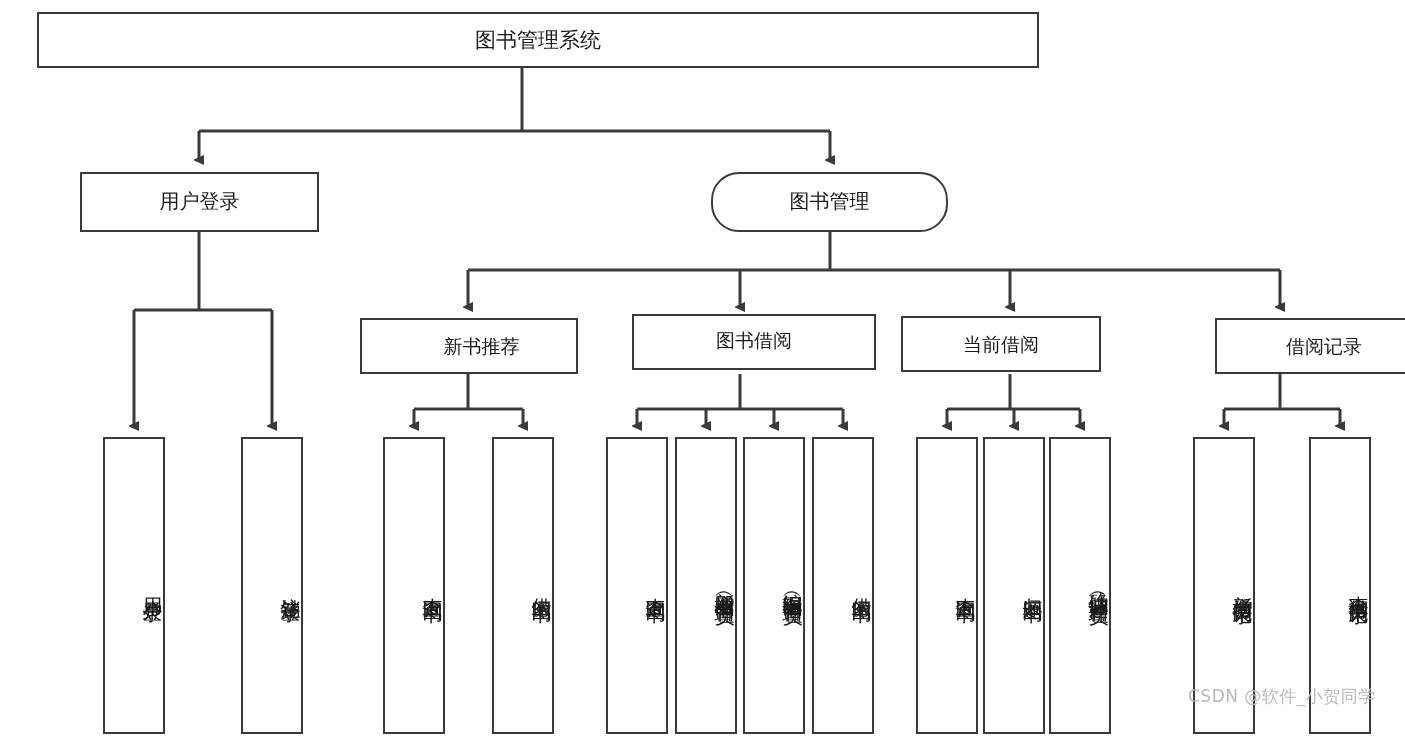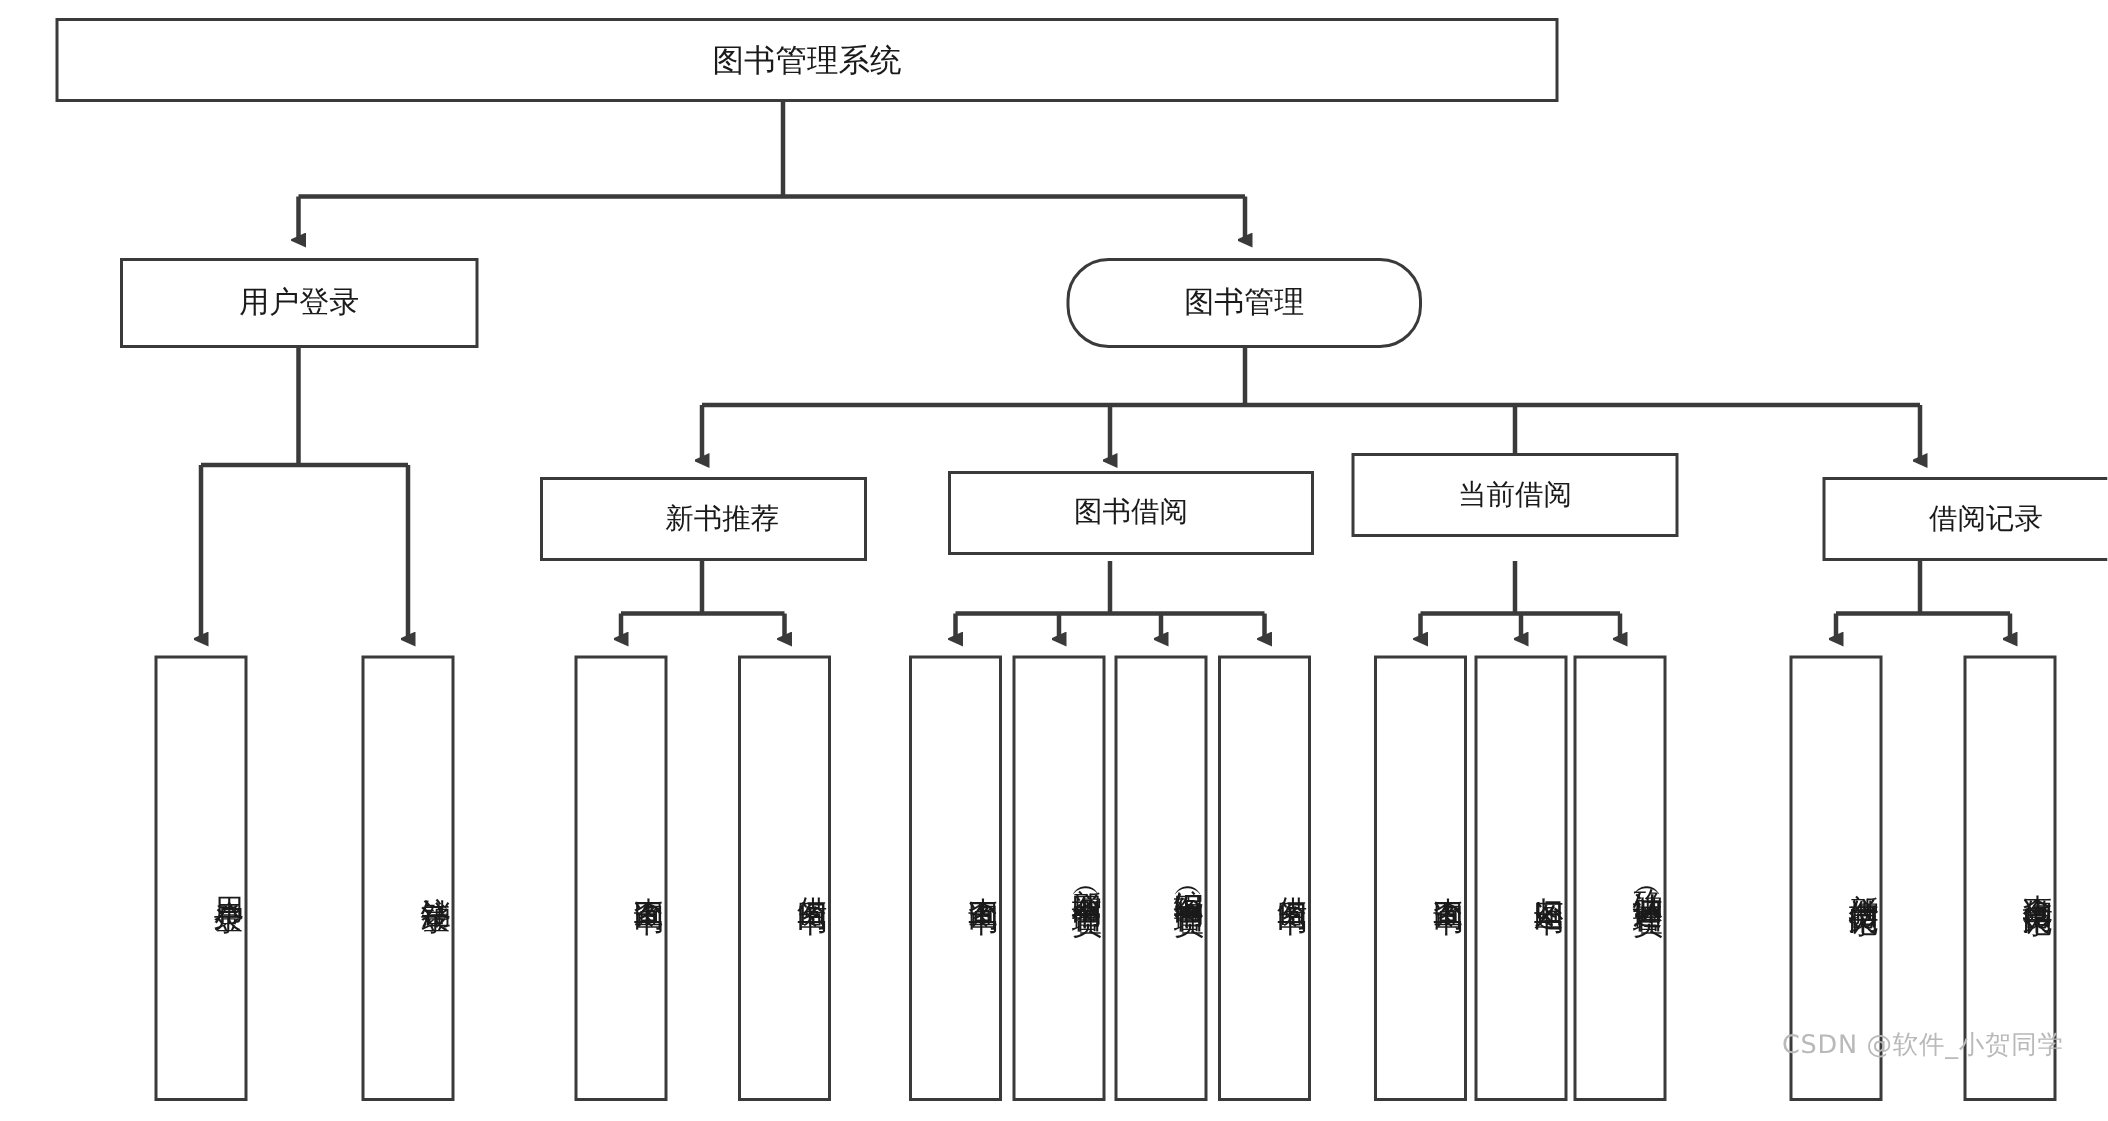--- a/index.html
+++ b/index.html
@@ -150,21 +150,21 @@
   </div>
 
   <div class="node level2" style="left:360px; top:318px; width:218px; height:56px;padding-left:25px;">
     <span class="node-label">新书推荐</span>
   </div>
 
   <div class="node level2" style="left:632px; top:314px; width:244px; height:56px;font-family:Liberation Mono, monospace;">
     <span class="node-label">图书借阅</span>
   </div>
 
-  <div class="node level2" style="left:901px; top:302px; width:218px; height:56px;">
+  <div class="node level2" style="left:901px; top:316px; width:200px; height:56px;">
     <span class="node-label">当前借阅</span>
   </div>
 
   <div class="node level2" style="left:1215px; top:318px; width:218px; height:56px;">
     <span class="node-label">借阅记录</span>
   </div>
 
   <div class="node leaf" style="left:103px; top:437px; width:62px; height:297px;">
     <span class="node-label">用户登录</span>
   </div>

